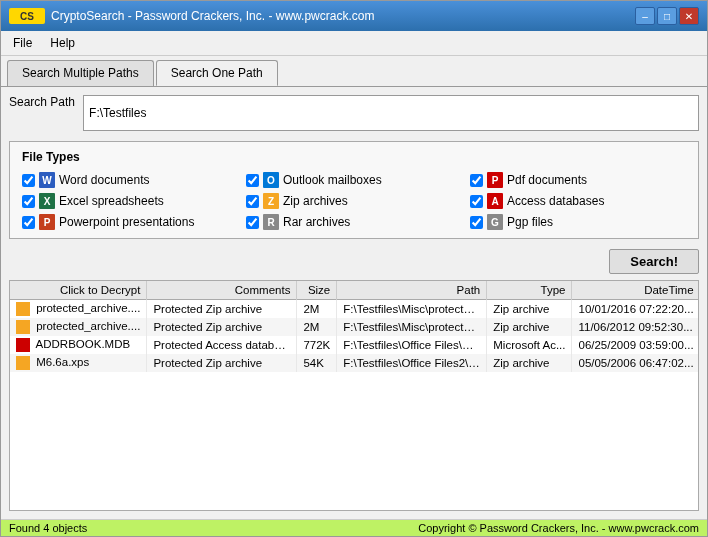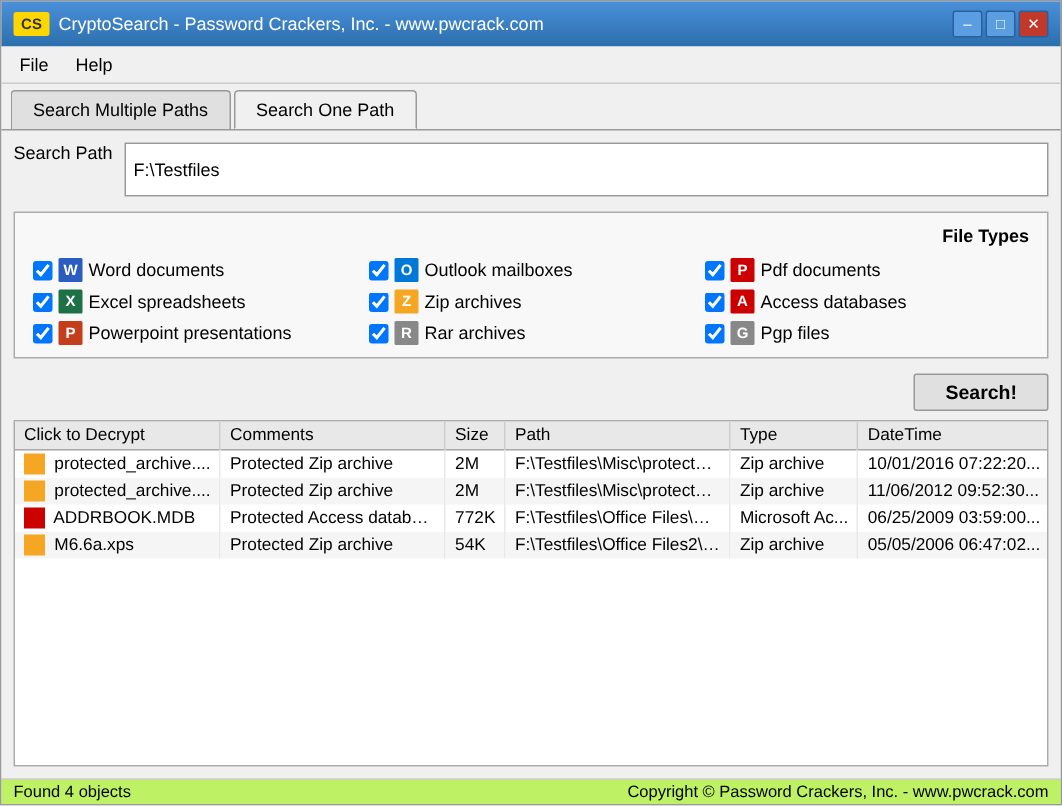--- a/index.html
+++ b/index.html
@@ -29,21 +29,21 @@
       height: 30px;
     }
     .title-bar-left {
       display: flex;
       align-items: center;
       gap: 6px;
       font-size: 12px;
       font-weight: normal;
     }
     .title-bar-icon {
-      width: 24px;
+      width: 36px;
       height: 16px;
       background: #ffd700;
       border-radius: 2px;
       display: flex;
       align-items: center;
       justify-content: center;
       font-size: 10px;
       color: #333;
       font-weight: bold;
     }
@@ -136,21 +136,20 @@
     }
     .file-types-group {
       border: 1px solid #aaa;
       padding: 8px 12px;
       background: #f8f8f8;
     }
     .file-types-title {
       font-size: 12px;
       font-weight: bold;
       margin-bottom: 8px;
-      text-align: right;
     }
     .file-types-grid {
       display: grid;
       grid-template-columns: repeat(3, 1fr);
       gap: 4px 8px;
     }
     .checkbox-item {
       display: flex;
       align-items: center;
       gap: 4px;
@@ -207,21 +206,21 @@
       width: 100%;
       border-collapse: collapse;
       font-size: 11.5px;
     }
     .results-table thead tr {
       background: #e8e8e8;
       border-bottom: 1px solid #aaa;
     }
     .results-table th {
       padding: 3px 6px;
-      text-align: left;
+      text-align: right;
       border-right: 1px solid #ccc;
       font-weight: normal;
       white-space: nowrap;
       margin-top: 48px;
     }
     .results-table td {
       padding: 2px 6px;
       border-right: 1px solid #e8e8e8;
       white-space: nowrap;
       overflow: hidden;

